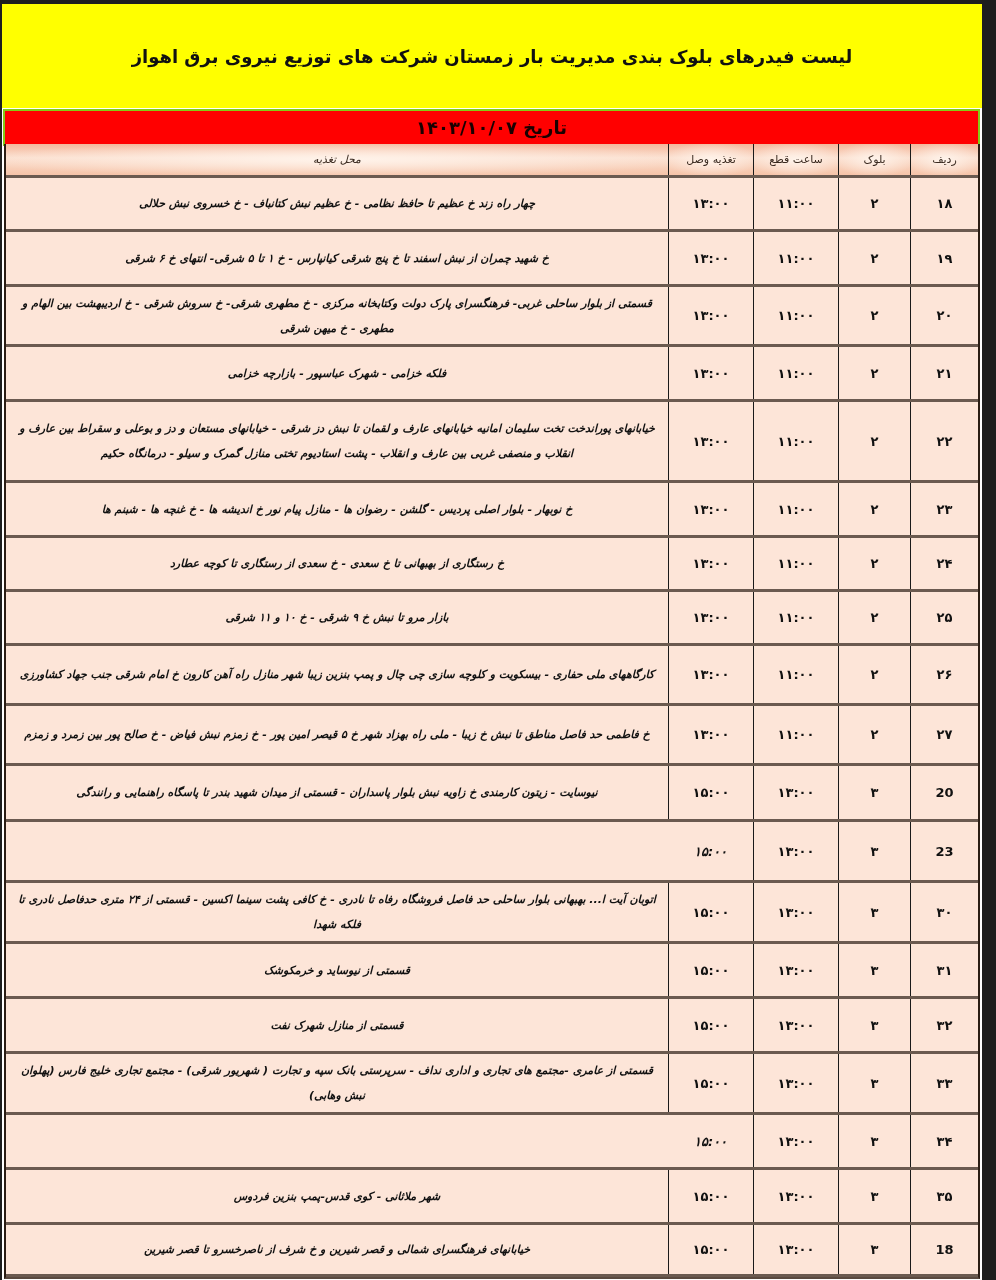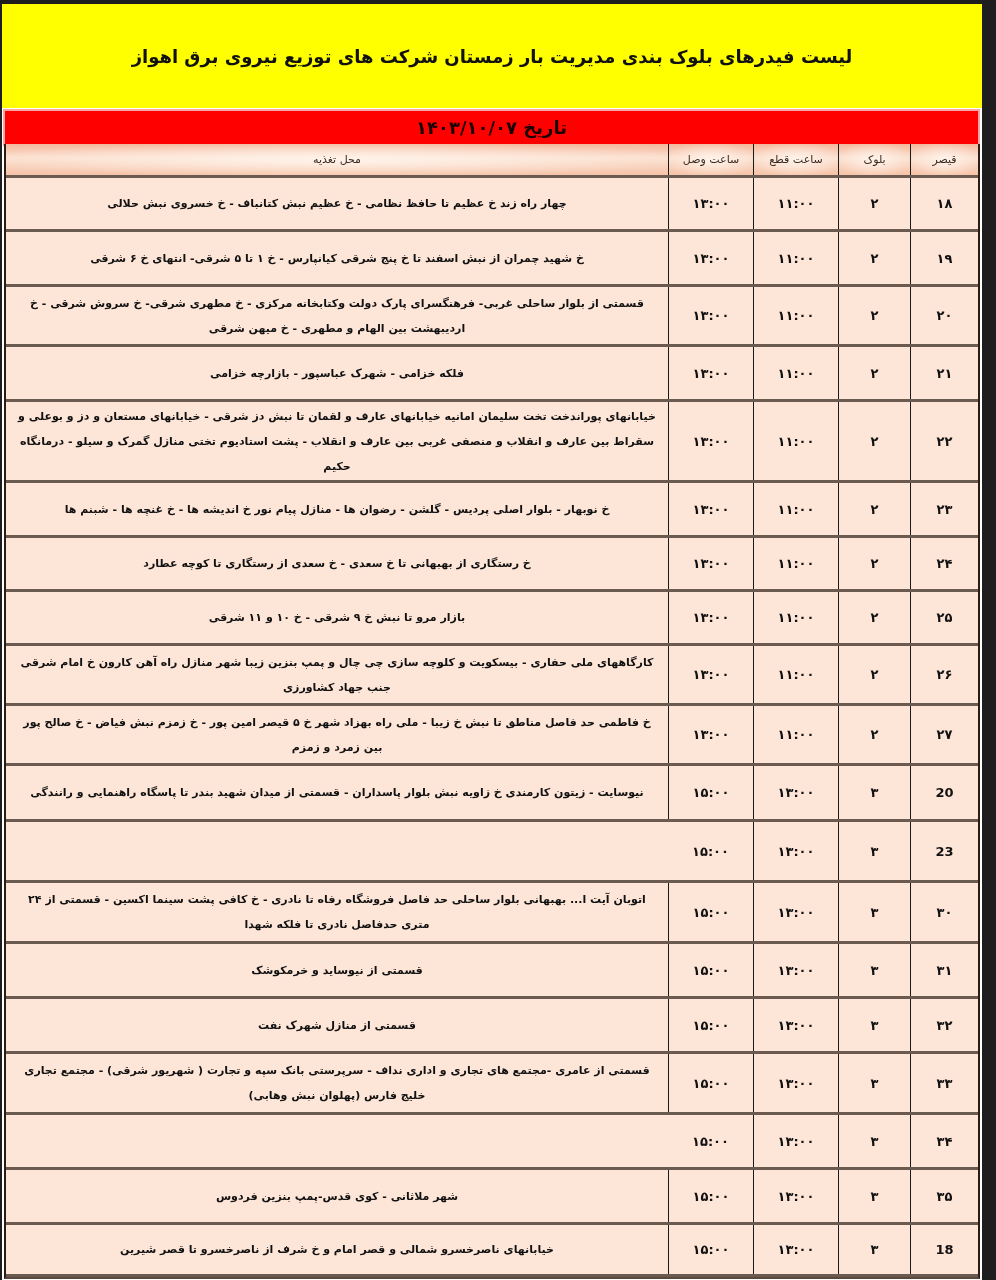--- a/index.html
+++ b/index.html
@@ -16,21 +16,21 @@
     #title-bar {
       position: absolute; left: 0; top: 0; width: 980px; height: 104px;
       background: #ffff00;
       display: flex; align-items: center; justify-content: center;
       direction: rtl;
       font-weight: bold; font-size: 18px; color: #111;
     }
     #date-bar {
       position: absolute; left: 1px; top: 105px; width: 977px; height: 37px;
       background: #ff0000;
-      border: 2px solid #fca5a5;
+      border: 2px solid #84cc16;
       display: flex; align-items: center; justify-content: center;
       direction: rtl;
       font-weight: bold; font-size: 18px; color: #1a0000;
     }
     #table {
       position: absolute; left: 2px; top: 140px; width: 976px;
       direction: rtl;
       border-left: 2px solid #2b1d14;
       border-right: 2px solid #2b1d14;
       border-bottom: 2px solid #5a4a40;
@@ -42,21 +42,21 @@
       background: #fde5d8;
     }
     .row > div {
       display: flex; align-items: center; justify-content: center;
       text-align: center;
       border-left: 1.5px solid #1a1a1a;
       font-weight: bold; font-size: 13px; color: #111;
       line-height: 25px;
       padding: 0 8px;
     }
-    .row > div:last-child { border-left: none; }
+    .row > div:last-child { border-left: none; font-style: italic; }
     .row.header {
       background: linear-gradient(to bottom, #f4b89c 0%, #fbe0d0 45%, #f6c3a8 100%);
       height: 34px;
       border-bottom: 3px solid #6b5a50;
     }
     .row.header > div {
       font-weight: normal; font-size: 11px; color: #3a2a20;
       background: radial-gradient(ellipse at center, #fff3ea 0%, rgba(255,240,230,0) 80%);
     }
     .row .loc { font-size: 11px; }
@@ -67,24 +67,24 @@
 <div id="sheet">
   <div id="title-bar">
     <span>لیست فیدرهای بلوک بندی مدیریت بار زمستان شرکت های توزیع نیروی برق اهواز</span>
   </div>
   <div id="date-bar">
     <span>تاریخ ۱۴۰۳/۱۰/۰۷</span>
   </div>
 
   <div id="table">
     <div class="row header">
-      <div>قیصر</div>
+      <div>ردیف</div>
       <div>بلوک</div>
       <div>ساعت قطع</div>
-      <div>ساعت وصل</div>
+      <div>تغذیه وصل</div>
       <div>محل تغذیه</div>
     </div>
     <div id="rows">
         <div class="row" style="height: 54px;">
     <div>۱۸</div>
     <div>۲</div>
     <div>۱۱:۰۰</div>
     <div>۱۳:۰۰</div>
     <div class="loc">چهار راه زند خ عظیم تا حافظ نظامی  - خ عظیم نبش کتانباف - خ خسروی نبش حلالی</div>
   </div>
@@ -203,17 +203,17 @@
     <div>۳</div>
     <div>۱۳:۰۰</div>
     <div>۱۵:۰۰</div>
     <div class="loc">شهر ملاثانی - کوی قدس-پمپ بنزین فردوس</div>
   </div>
         <div class="row" style="height: 52px;">
     <div>18</div>
     <div>۳</div>
     <div>۱۳:۰۰</div>
     <div>۱۵:۰۰</div>
-    <div class="loc">خیابانهای ناصرخسرو شمالی و قصر امام و خ شرف از ناصرخسرو تا قصر شیرین</div>
+    <div class="loc">خیابانهای فرهنگسرای شمالی و قصر شیرین و خ شرف از ناصرخسرو تا قصر شیرین</div>
   </div>
       </div>
   </div>
 </div>
 
 </body></html>

